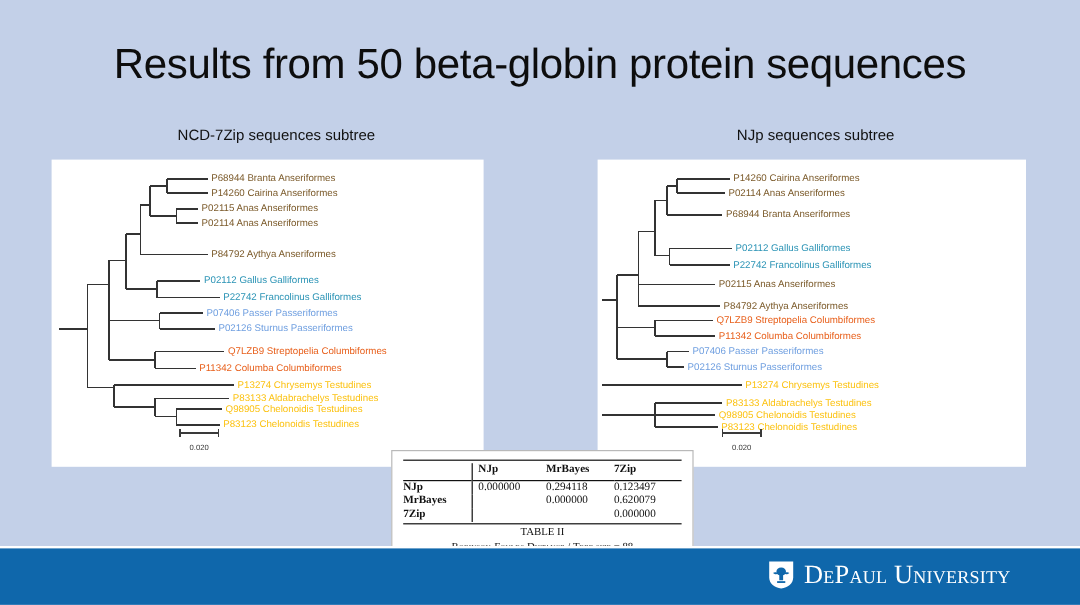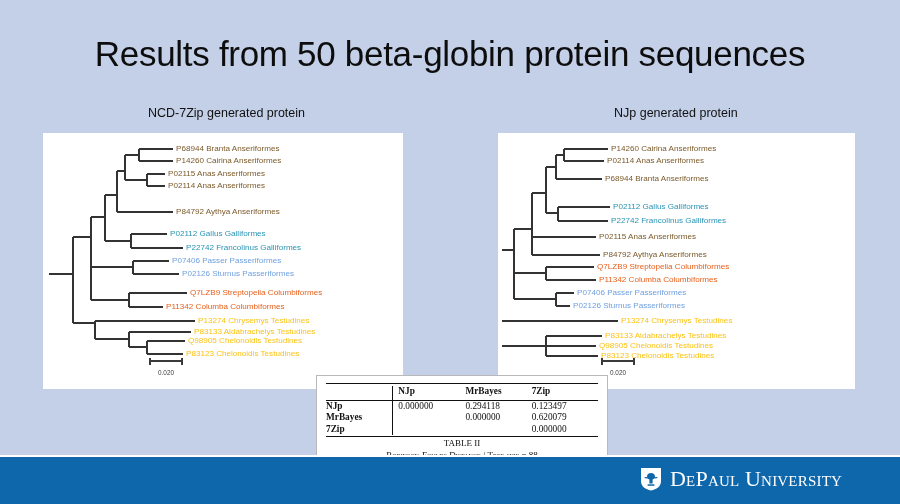--- a/index.html
+++ b/index.html
@@ -45,21 +45,21 @@
     dominant-baseline:middle;
     white-space:pre;
   }
   .scalelbl{
     font-family:"Liberation Sans", sans-serif;
     font-size:6.4px;fill:#3a3a3a;text-anchor:middle;
   }
 
   
   #table-box{
-    position:absolute;left:316px;top:375px;width:292px;height:100px;
+    position:absolute;left:326px;top:375px;width:252px;height:100px;
     background:#ffffff;
     border:1px solid #b9b9b9;
     box-sizing:border-box;
     overflow:hidden;
   }
   #table-box .inner{
     position:absolute;left:9px;top:7px;right:9px;
   }
   table.rf{
     border-collapse:collapse;width:100%;
@@ -99,22 +99,22 @@
     font-variant:small-caps;white-space:nowrap;
   }
 </style>
 </head>
 <body>
 
 <div class="slide">
 
   <div class="title">Results from 50 beta-globin protein sequences</div>
 
-  <div class="caption" id="cap-left">NCD-7Zip generated protein</div>
-  <div class="caption" id="cap-right">NJp generated protein</div>
+  <div class="caption" id="cap-left">NCD-7Zip sequences subtree</div>
+  <div class="caption" id="cap-right">NJp sequences subtree</div>
 
   <div class="panel" id="panel-left">
     <div class="treewrap">
       <svg width="360" height="256" viewBox="0 0 360 256">
         <g fill="none" stroke="#333" stroke-width="1.3" shape-rendering="crispEdges">
 
           <path d="M6,141 H30"></path>
 
           <path d="M30,141 V104 M30,141 V190"></path>
 

